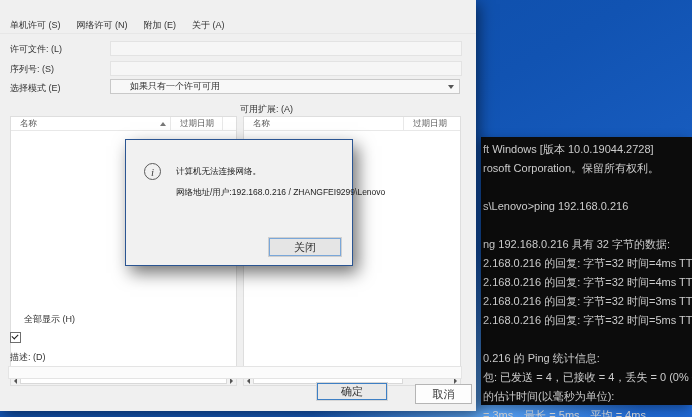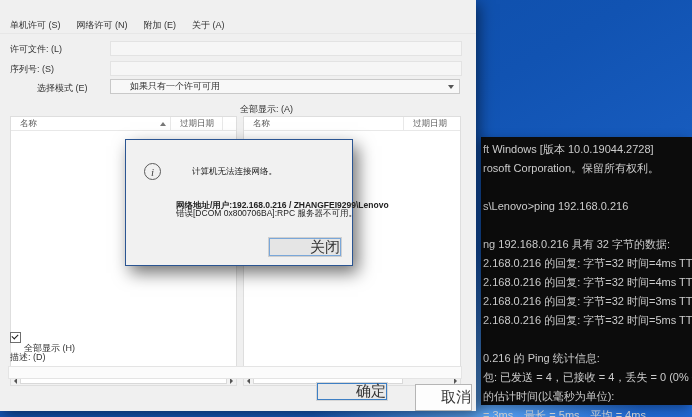--- a/index.html
+++ b/index.html
@@ -43,23 +43,23 @@
   .sb-arrow{width:9px;height:9px;display:flex;align-items:center;justify-content:center;flex:none;}
   .tri-l{width:0;height:0;border-top:3px solid transparent;border-bottom:3px solid transparent;border-right:3px solid #555;}
   .tri-r{width:0;height:0;border-top:3px solid transparent;border-bottom:3px solid transparent;border-left:3px solid #555;}
   .sb-thumb{height:7px;background:#fff;border:1px solid #d9d9d9;box-sizing:border-box;}
   .sb-track{height:7px;flex:1;}
   
   .checkbox{position:absolute;left:10px;top:332px;width:9px;height:9px;background:#fff;border:1px solid #6e6e6e;}
   .checkmark{position:absolute;left:1px;top:1px;width:5px;height:3px;
     border-left:1.4px solid #1a1a1a;border-bottom:1.4px solid #1a1a1a;transform:rotate(-45deg);}
   .descfield{position:absolute;left:8px;top:366px;width:452px;height:11px;background:#fbfbfb;border:1px solid #e4e4e4;}
-  .btn{position:absolute;display:flex;align-items:center;justify-content:flex-end;font-size:15px;color:#333;box-sizing:border-box;}
+  .btn{position:absolute;display:flex;align-items:center;justify-content:center;font-size:11px;color:#333;box-sizing:border-box;}
   .btn-ok{left:317px;top:383px;width:70px;height:17px;background:#e9e9e9;border:1px solid #3d7fc4;box-shadow:0 0 0 1px #d7d7d7;}
-  .btn-cancel{left:415px;top:384px;width:57px;height:27px;background:#fdfdfd;border:1px solid #b5b5b5;}
+  .btn-cancel{left:415px;top:384px;width:57px;height:20px;background:#fdfdfd;border:1px solid #b5b5b5;}
   
   .dlg{left:125px;top:139px;width:226px;height:125px;background:#f1f1f1;border:1px solid #2b5592;
     box-shadow:5px 7px 16px rgba(0,0,0,.55);font-size:8.5px;color:#222;}
   .dlg .titlebar{height:16px;}
   .dlg-close{margin-left:auto;width:20px;height:100%;display:flex;align-items:center;justify-content:center;}
   .info-icon{position:absolute;left:18px;top:23px;width:15px;height:15px;border:1px solid #5a5a5a;border-radius:50%;
     display:flex;align-items:center;justify-content:center;color:#444;
     font-family:"Liberation Serif",serif;font-size:11px;font-style:italic;}
   .dlg-line{position:absolute;left:50px;white-space:nowrap;}
   .btn-close{left:143px;top:98px;width:72px;height:18px;background:#e5e5e5;border:1px solid #7aa7d9;box-shadow:0 0 0 1px #cfcfcf;}
@@ -103,28 +103,28 @@
       <span class="menu-item">附加 (E)</span>
       <span class="menu-item">关于 (A)</span>
     </div>
 
     <span class="lbl" style="left:10px;top:43px;">许可文件: (L)</span>
     <span class="field" style="top:41px;"></span>
 
     <span class="lbl" style="left:10px;top:63px;">序列号: (S)</span>
     <span class="field" style="top:61px;"></span>
 
-    <span class="lbl" style="left:10px;top:82px;margin-left:27px;">选择模式 (E)</span>
+    <span class="lbl" style="left:10px;top:82px;">选择模式 (E)</span>
     <div class="combo">
       <span>如果只有一个许可可用</span>
       <span class="caret-down"></span>
     </div>
 
     <span class="lbl" style="left:10px;top:103px;margin-top:32px;">选择: (C)</span>
-    <span class="lbl" style="left:240px;top:103px;">全部显示: (A)</span>
+    <span class="lbl" style="left:240px;top:103px;">可用扩展: (A)</span>
 
     <div class="table t-left">
       <div class="thead">
         <span class="th c1">
           <span>名称</span>
           <span class="sort-up"></span>
         </span>
         <span class="th c2">
           <span>过期日期</span>
         </span>
@@ -158,36 +158,35 @@
         <span class="sb-track"></span>
         <span class="sb-arrow">
             <span class="tri-r"></span>
           </span>
       </div>
     </div>
 
     <span class="checkbox">
       <span class="checkmark"></span>
     </span>
-    <span class="lbl" style="left:24px;top:342px;">全部显示 (H)</span>
+    <span class="lbl" style="left:24px;top:313px;">全部显示 (H)</span>
 
     <span class="lbl" style="left:10px;top:351px;">描述: (D)</span>
     <span class="descfield"></span>
 
     <div class="btn btn-ok">
       <span>确定</span>
     </div>
     <div class="btn btn-cancel">
       <span>取消</span>
     </div>
   </div>
 
   <div class="abs dlg">
     <span class="info-icon">i</span>
-    <span class="dlg-line" style="top:26px;margin-left:16px;">计算机无法连接网络。</span>
-    <span class="dlg-line" style="top:60px;font-weight:bold;">网络地址/用户:192.168.0.216 / ZHANGFEI9299\Lenovo</span>
-    <span class="dlg-line" style="top:68px;">错误[DCOM 0x800706BA]:RPC 服务器不可用。</span>
+    <span class="dlg-line" style="top:26px;">计算机无法连接网络。</span>
+    <span class="dlg-line" style="top:47px;">网络地址/用户:192.168.0.216 / ZHANGFEI9299\Lenovo</span>
     <div class="btn btn-close abs">
       <span>关闭</span>
     </div>
   </div>
 
 </div>
 
 </body></html>

